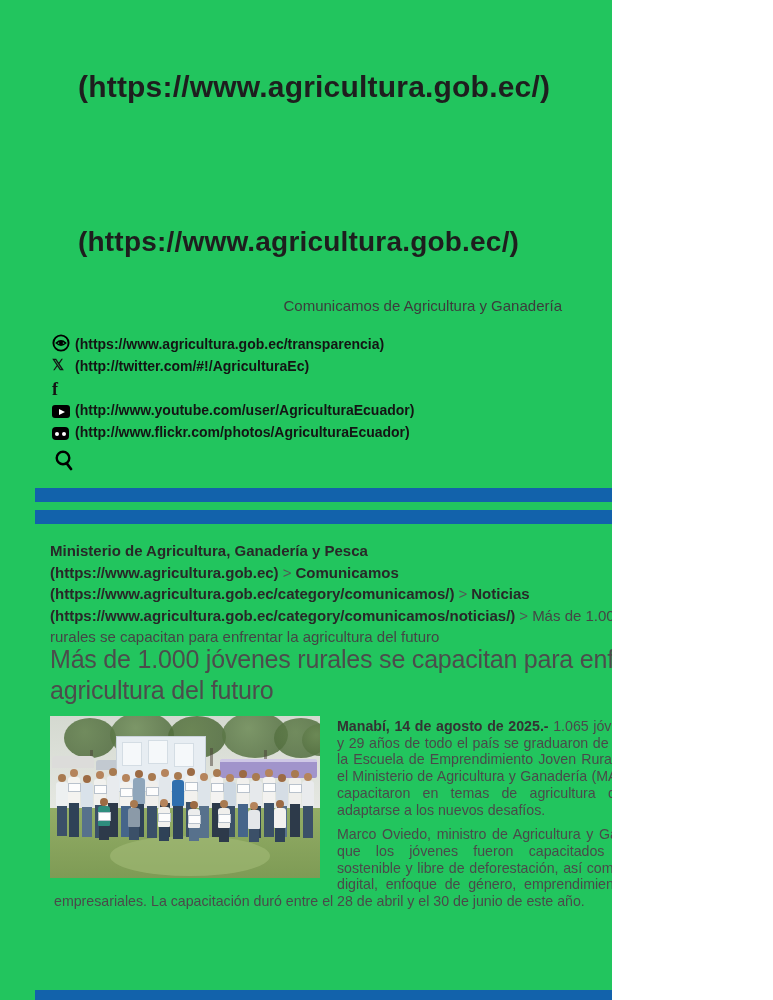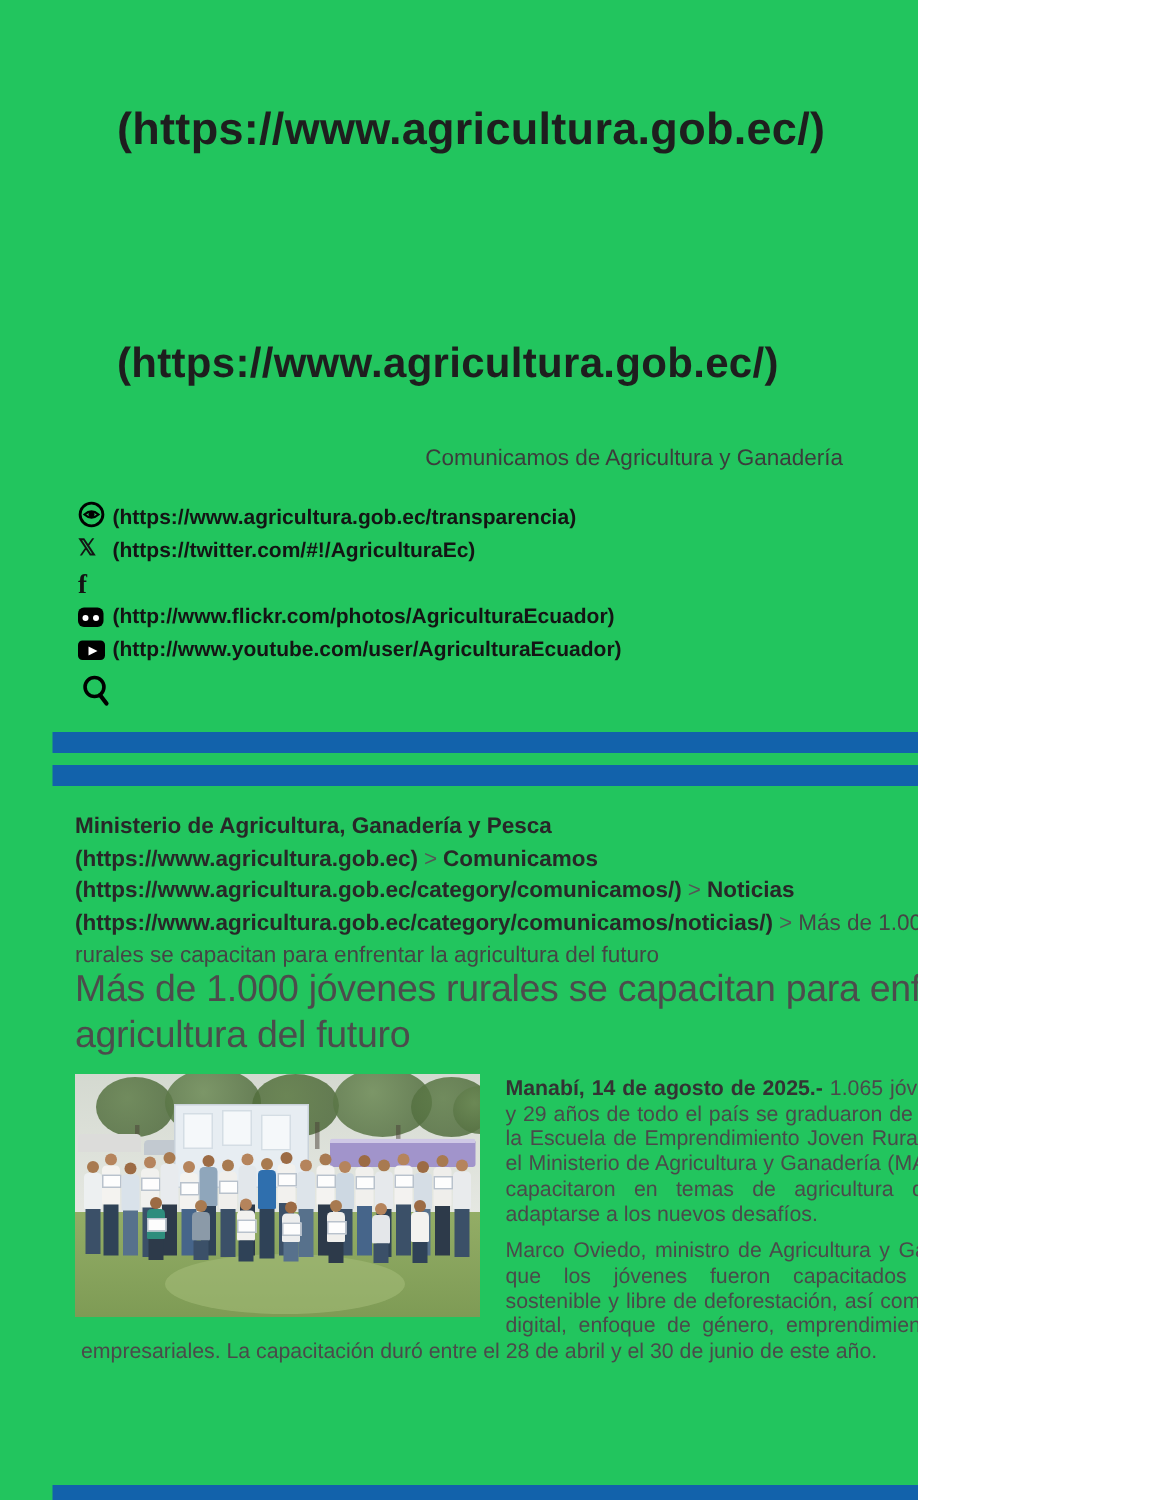--- a/index.html
+++ b/index.html
@@ -71,36 +71,36 @@
         <svg width="18" height="18" viewBox="0 0 18 18">
           <circle cx="9" cy="9" r="7.6" fill="none" stroke="#000" stroke-width="1.9"></circle>
           <path d="M4.3 9 Q9 4.8 13.7 9 Q9 13.2 4.3 9 Z" fill="none" stroke="#000" stroke-width="1.5"></path>
           <circle cx="9" cy="9" r="2" fill="#000"></circle>
         </svg>
       </span>
       <span>(https://www.agricultura.gob.ec/transparencia)</span>
     </div>
     <div class="social-row">
       <span class="ic ic-x">𝕏</span>
-      <span>(https://twitter.com/#!/AgriculturaEc)</span>
+      <span>(http://twitter.com/#!/AgriculturaEc)</span>
     </div>
     <div class="social-row">
       <span class="ic ic-f">f</span>
+    </div>
+    <div class="social-row">
+      <span class="ic">
+          <span class="yt"></span>
+        </span>
+      <span>(http://www.youtube.com/user/AgriculturaEcuador)</span>
     </div>
     <div class="social-row">
       <span class="ic">
           <span class="fl"></span>
         </span>
       <span>(http://www.flickr.com/photos/AgriculturaEcuador)</span>
-    </div>
-    <div class="social-row">
-      <span class="ic">
-          <span class="yt"></span>
-        </span>
-      <span>(http://www.youtube.com/user/AgriculturaEcuador)</span>
     </div>
   </div>
 
   <div class="spinner">
     <svg width="28" height="28" viewBox="0 0 28 28" id="spinner-svg">
         <line x1="14" y1="9.5" x2="14" y2="2.5" stroke="#e9e72f" stroke-width="4" stroke-linecap="round"></line>
         <line x1="16.892544243589427" y1="10.552800005964599" x2="21.3920575113952" y2="5.190488904131753" stroke="#e9e72f" stroke-width="4" stroke-linecap="round"></line>
         <line x1="18.431634888554935" y1="13.218583200498813" x2="25.32528915964039" y2="12.0030459568303" stroke="#e9e72f" stroke-width="4" stroke-linecap="round"></line>
         <line x1="17.897114317029974" y1="16.25" x2="23.959292143521047" y2="19.75" stroke="#e9e72f" stroke-width="4" stroke-linecap="round"></line>
         <line x1="15.53909064496551" y1="18.228616793536588" x2="17.93323164824519" y2="24.806465139037947" stroke="#e9e72f" stroke-width="4" stroke-linecap="round"></line>

